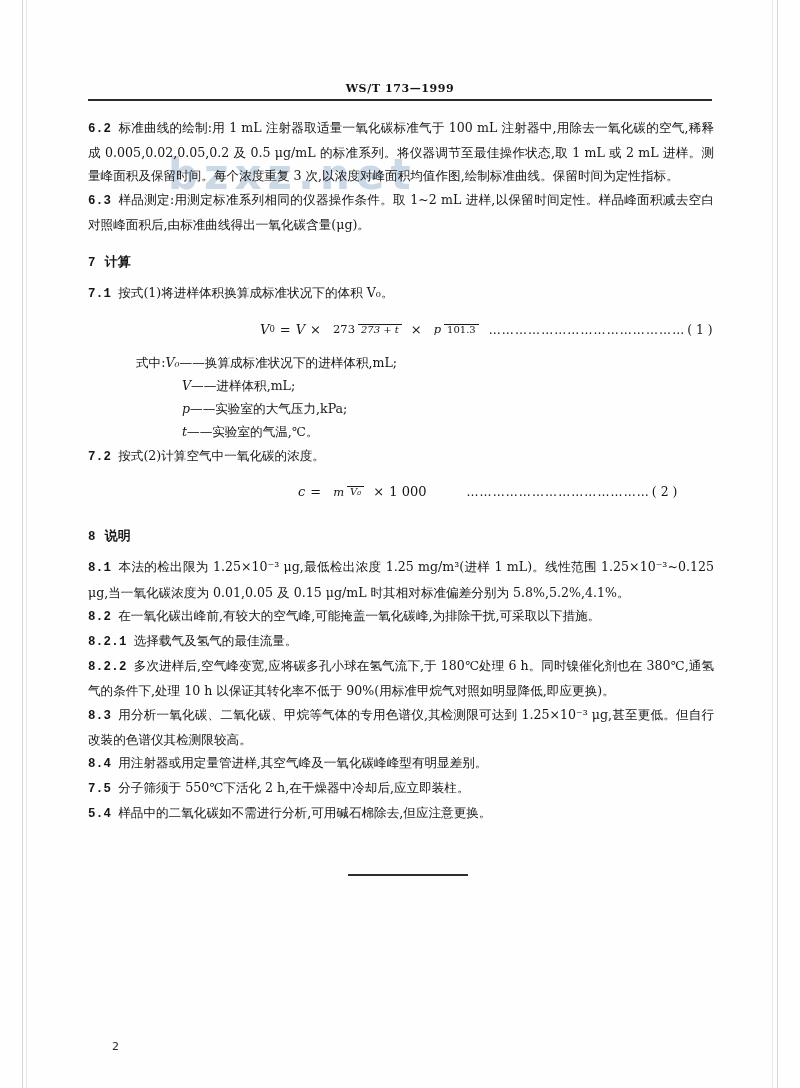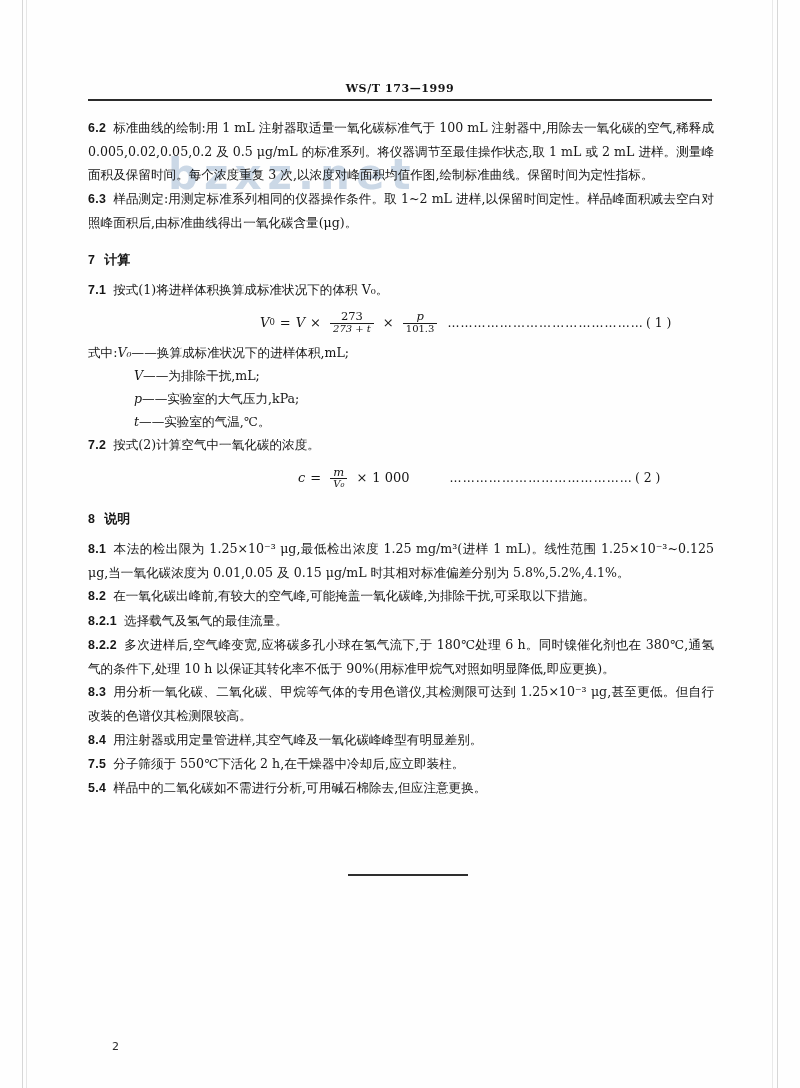--- a/index.html
+++ b/index.html
@@ -79,61 +79,61 @@
     line-height: 23.2px;
     color: #161616;
   }
   .para {
     margin: 0 0 0 0;
     text-align: justify;
     text-justify: inter-character;
     text-indent: 0;
   }
   .num {
-    font-family: Liberation Sans, sans-serif;
+    font-family: Liberation Mono, monospace;
     font-weight: 700;
     font-size: 12.4px;
     letter-spacing: .3px;
     padding-right: 7px;
   }
   .sec-head {
     margin-top: 14px;
     margin-bottom: 6px;
     font-weight: 700;
     font-size: 13px;
     font-family: "DejaVu Sans", "Liberation Sans", sans-serif;
   }
   .sec-head .num { padding-right: 9px; }
 
   
   .whereblock { margin-top: 2px; }
-  .whererow { display: block; white-space: nowrap; }
+  .whererow { display: block; white-space: nowrap; margin-left: 48px; }
   .whererow .lead { }
   .whererow .indent { display: inline-block; width: 46px; }
   .ital { font-style: italic; font-family: "DejaVu Serif","Liberation Serif",serif; }
 
   
   .eqline {
     position: relative;
     display: flex;
     align-items: center;
     margin: 5px 0 3px 0;
   }
   .eqbody {
     display: flex;
     align-items: center;
     font-size: 13px;
     white-space: nowrap;
   }
   .frac {
     display: inline-flex;
-    flex-direction: column;
+    flex-direction: row;
     align-items: center;
     vertical-align: middle;
-    margin: 3px 4px;
+    margin: 12px 4px;
     line-height: 1.08;
   }
   .frac .nume { font-size: 11.5px; padding: 0 3px; }
   .frac .deno { font-size: 10px; padding: 0 3px; border-top: 1.3px solid #1a1a1a; }
   .sub { font-size: 8.5px; vertical-align: sub; }
   .dotfill {
     flex: 0 0 auto;
     overflow: hidden;
     white-space: nowrap;
     letter-spacing: 1.1px;
@@ -208,21 +208,21 @@
           <span class="nume ital">p</span>
           <span class="deno">101.3</span>
         </span>
       </div>
       <span class="dotfill">………………………………………</span>
       <span class="eqno">( 1 )</span>
     </div>
 
     <div class="whereblock">
       <div class="whererow"><span class="lead">式中:</span><span class="ital">V₀</span><span>——</span><span>换算成标准状况下的进样体积,mL;</span></div>
-      <div class="whererow"><span class="indent"></span><span class="ital">V</span><span>——</span><span>为排除干扰,mL;</span></div>
+      <div class="whererow"><span class="indent"></span><span class="ital">V</span><span>——</span><span>进样体积,mL;</span></div>
       <div class="whererow"><span class="indent"></span><span class="ital">p</span><span>——</span><span>实验室的大气压力,kPa;</span></div>
       <div class="whererow"><span class="indent"></span><span class="ital">t</span><span>——</span><span>实验室的气温,℃。</span></div>
     </div>
 
     <p class="para"><span class="num">7.2</span><span>按式(2)计算空气中一氧化碳的浓度。</span></p>
 
     <div class="eqline">
       <div style="flex:0 0 210px"></div>
       <div class="eqbody">
         <span class="ital">c</span>

